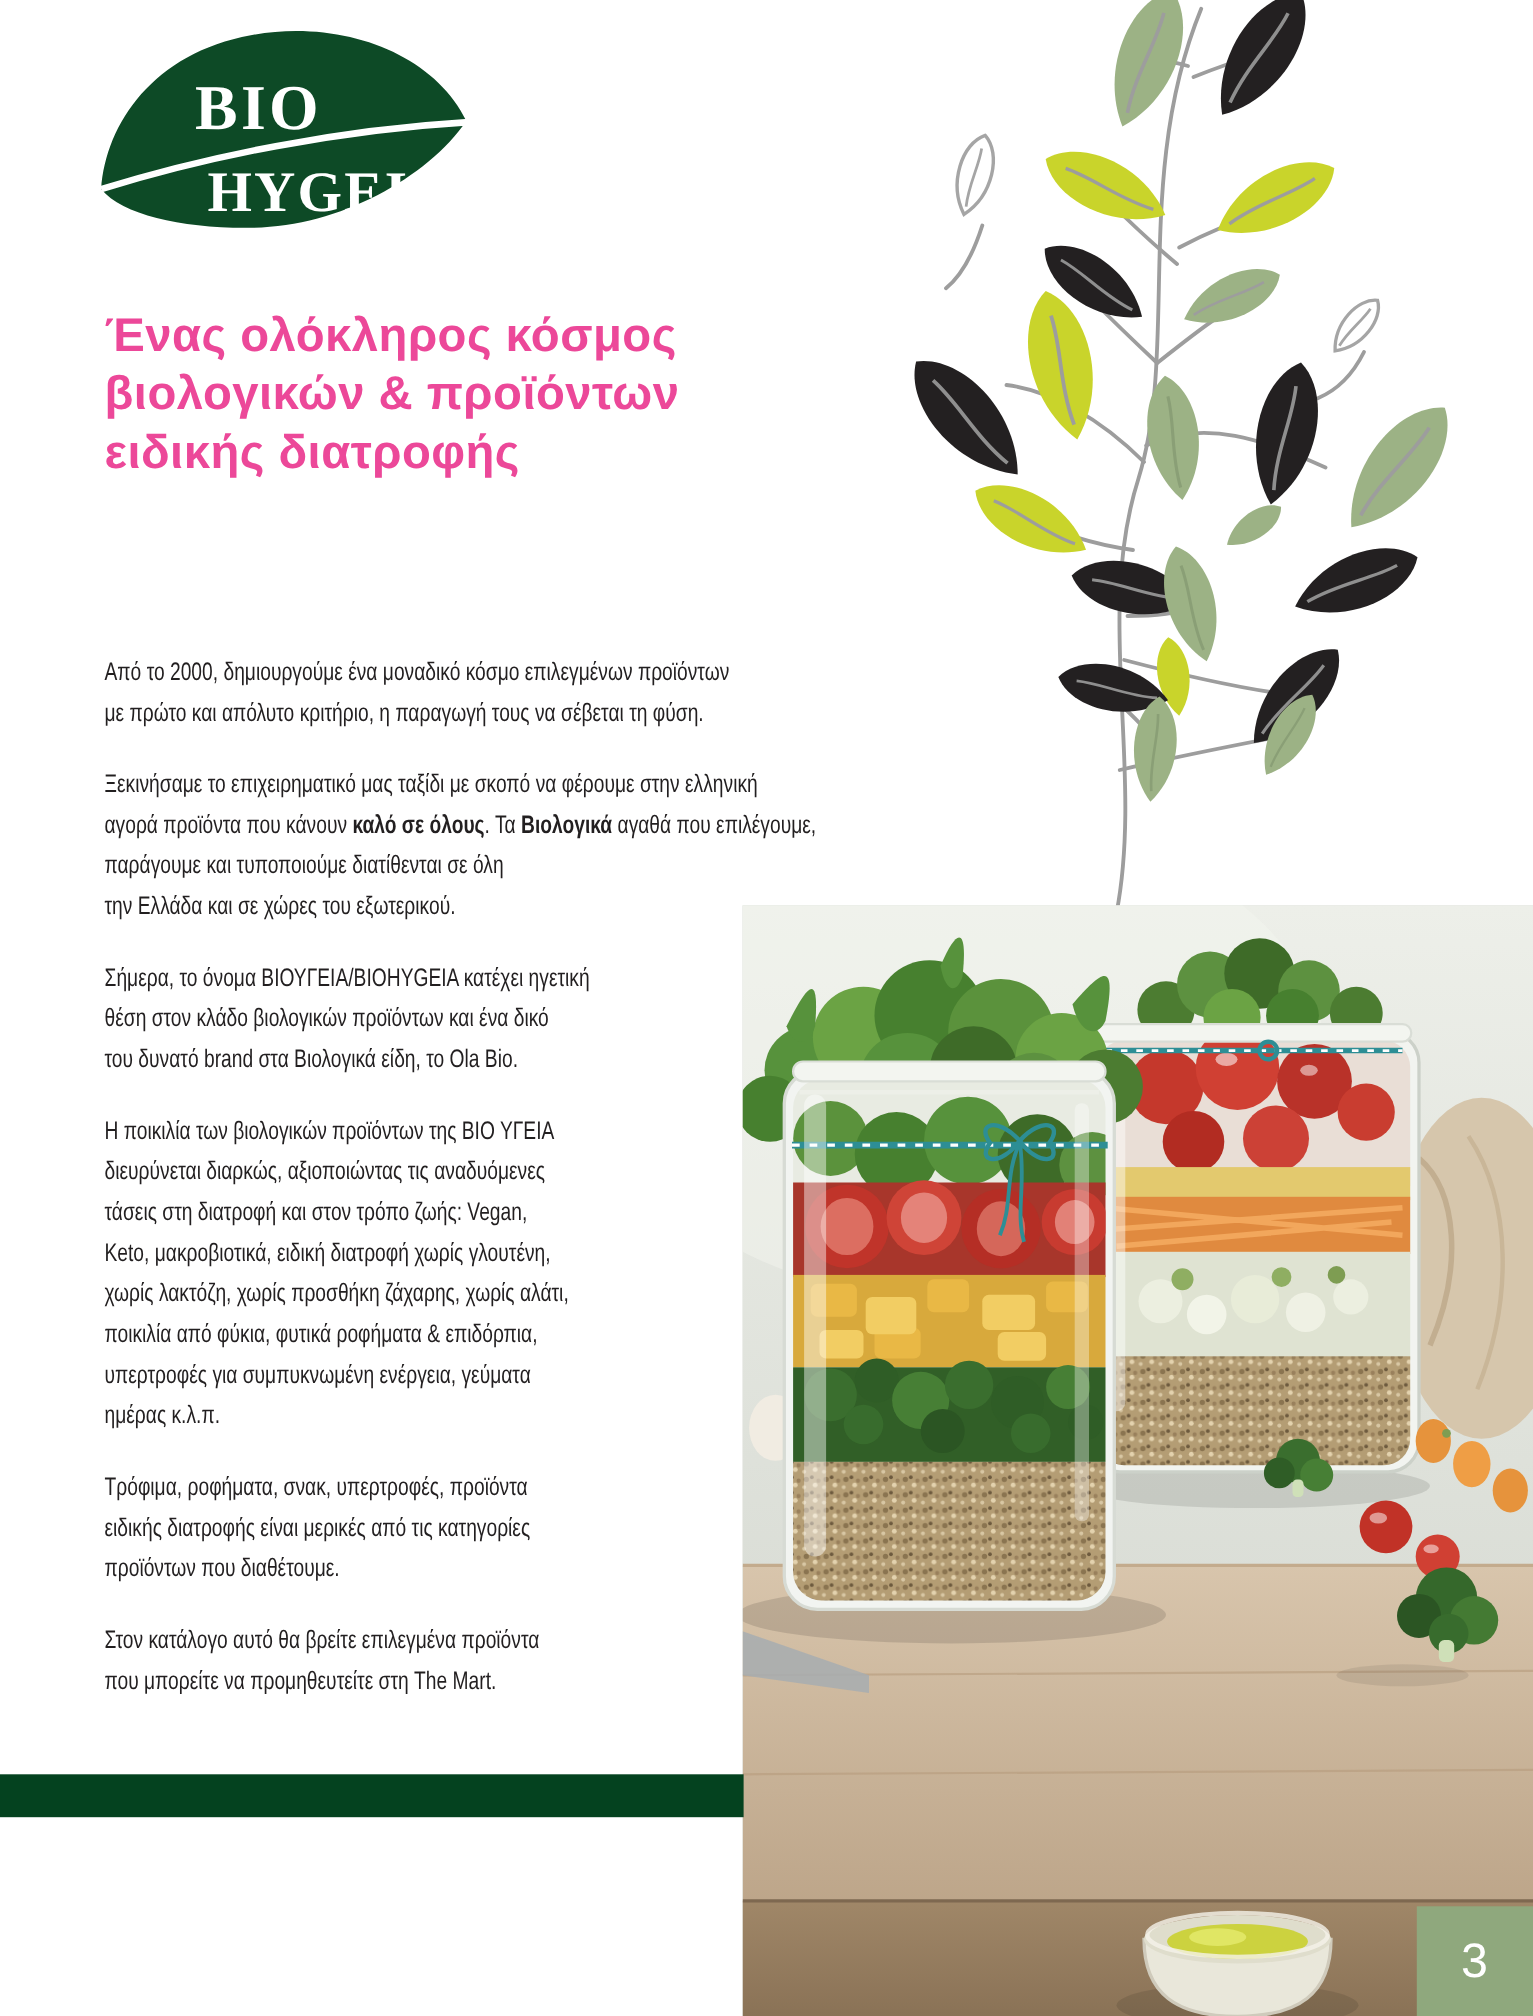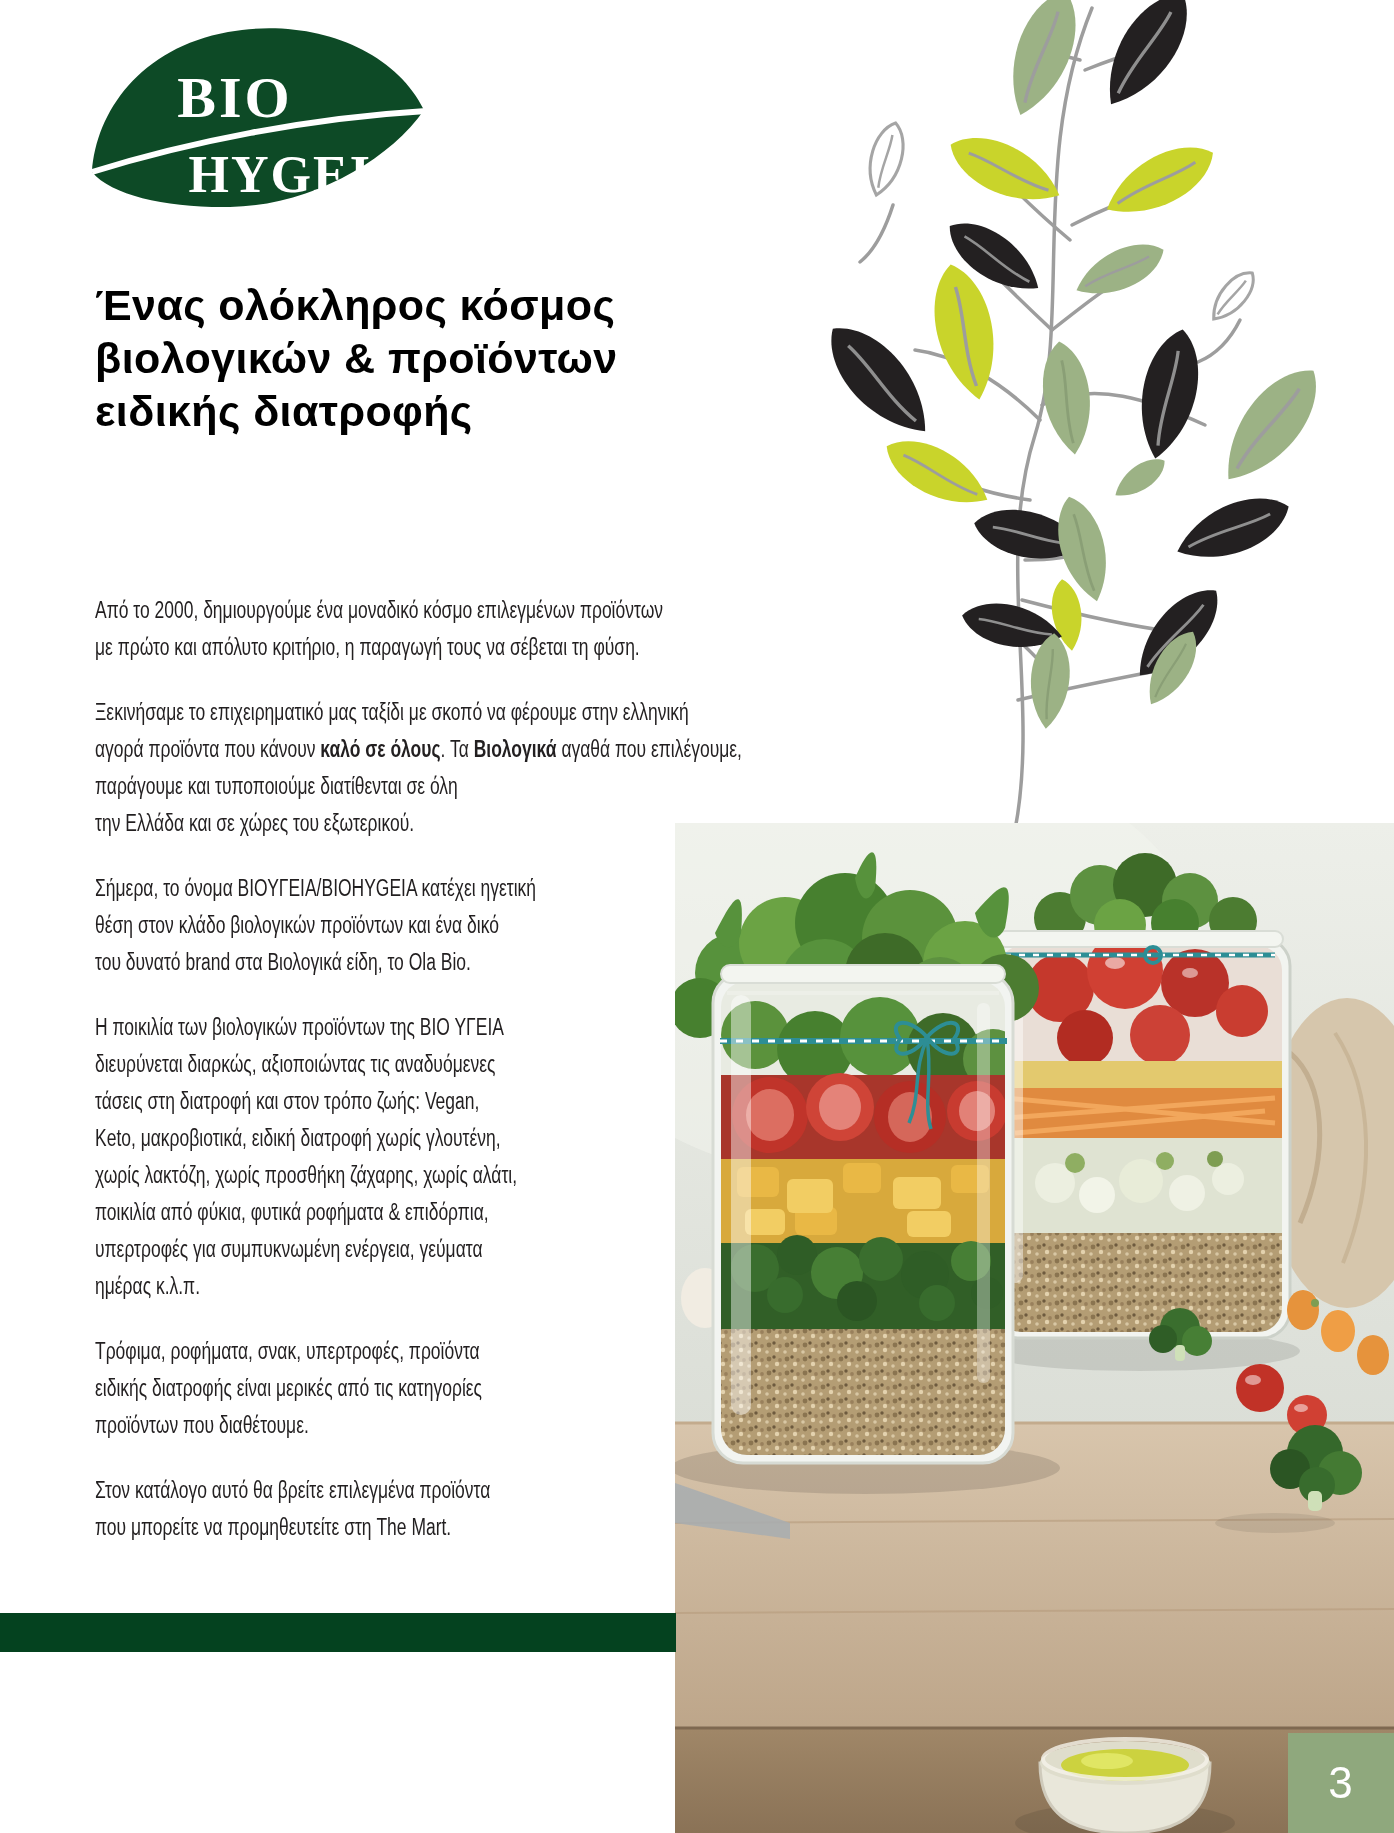--- a/index.html
+++ b/index.html
@@ -2,21 +2,21 @@
 <html><head>
 <meta charset="utf-8">
 <style>
   html,body{margin:0;padding:0}
   body{width:1394px;height:1833px;position:relative;background:#ffffff;
        font-family:"Liberation Sans",sans-serif;overflow:hidden}
   .abs{position:absolute}
   .logo-svg{left:88px;top:20px;width:340px;height:195px}
   .illu-svg{left:700px;top:0;width:694px;height:830px}
   .heading{left:95px;top:279px;margin:0;font-size:43px;line-height:53px;font-weight:bold;
-           color:#000000;white-space:pre-line;letter-spacing:.4px}
+           color:#ec4899;white-space:pre-line;letter-spacing:.4px}
   .body-col{left:95px;top:592px;width:930px;transform:scaleX(.76);transform-origin:0 0;
             color:#221f20}
   .body-col p{margin:0 0 28px 0;font-size:23px;line-height:37px;white-space:pre-line}
   .body-col b{font-weight:bold}
   .accent-bar{left:0;top:1613px;width:676px;height:39px;background:#04421f}
   .photo{left:675px;top:823px;width:719px;height:1010px;overflow:hidden;background:#dfe2dc}
   .photo svg{display:block}
   .page-badge{left:1288px;top:1733px;width:106px;height:100px;background:#8fa87d;
               display:flex;align-items:center;justify-content:center}
   .page-badge span{color:#ffffff;font-size:44px;font-weight:400;letter-spacing:1px}

